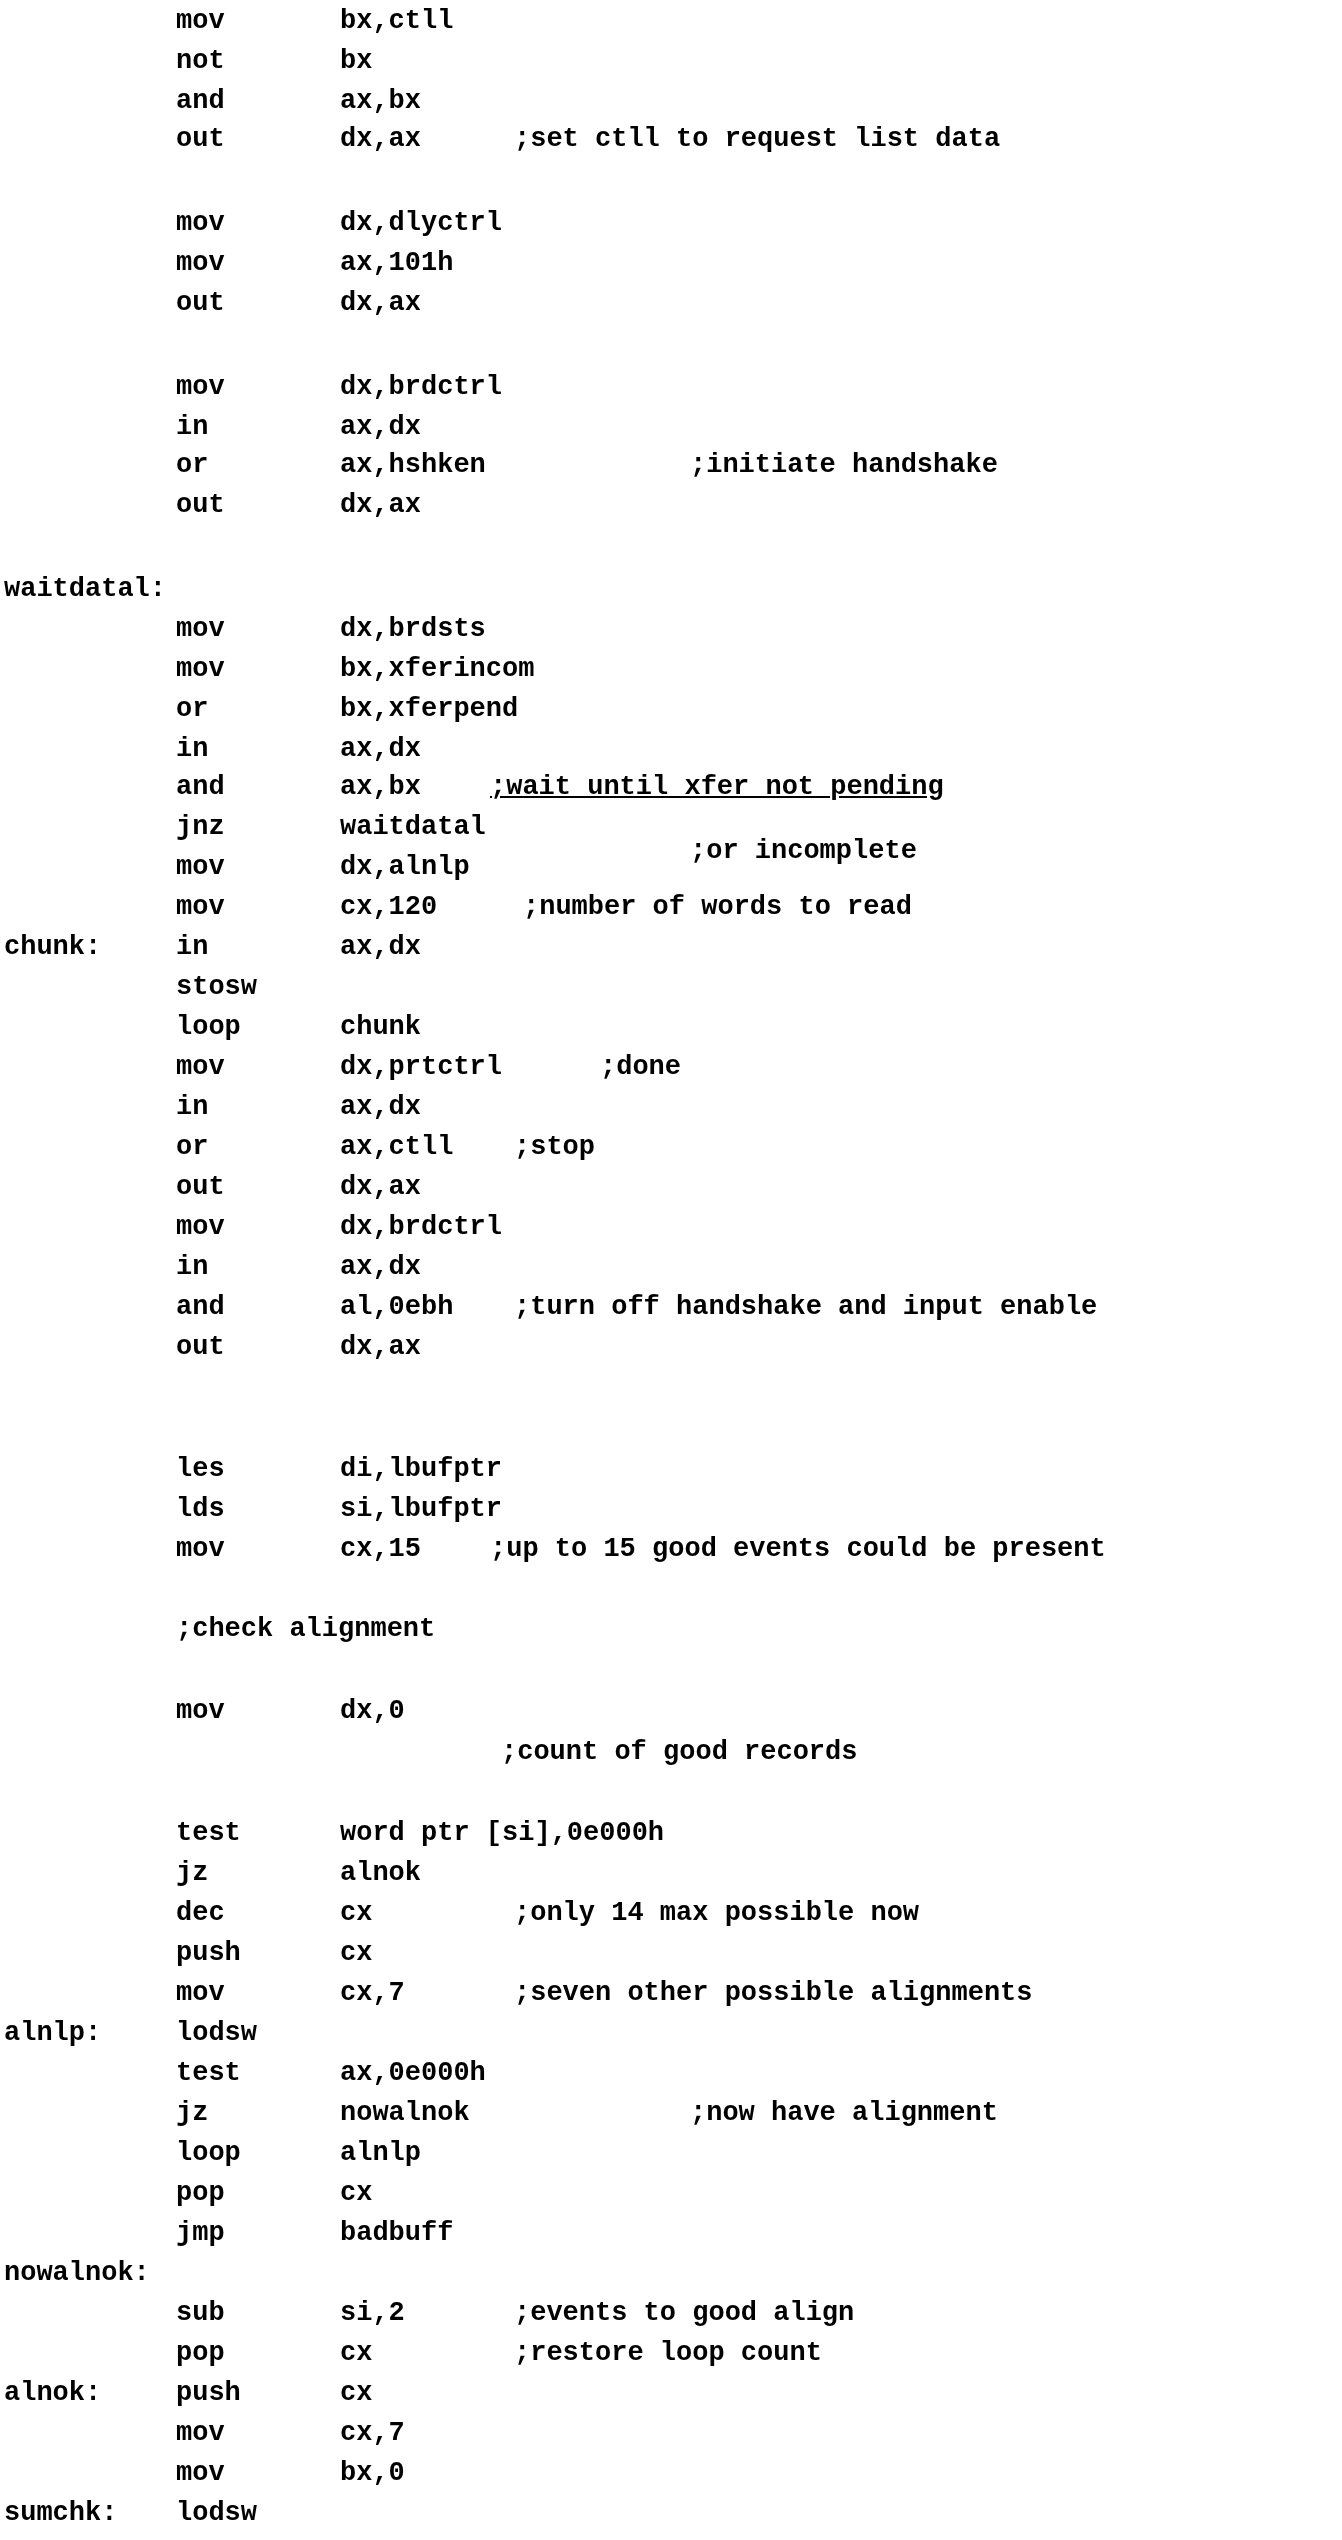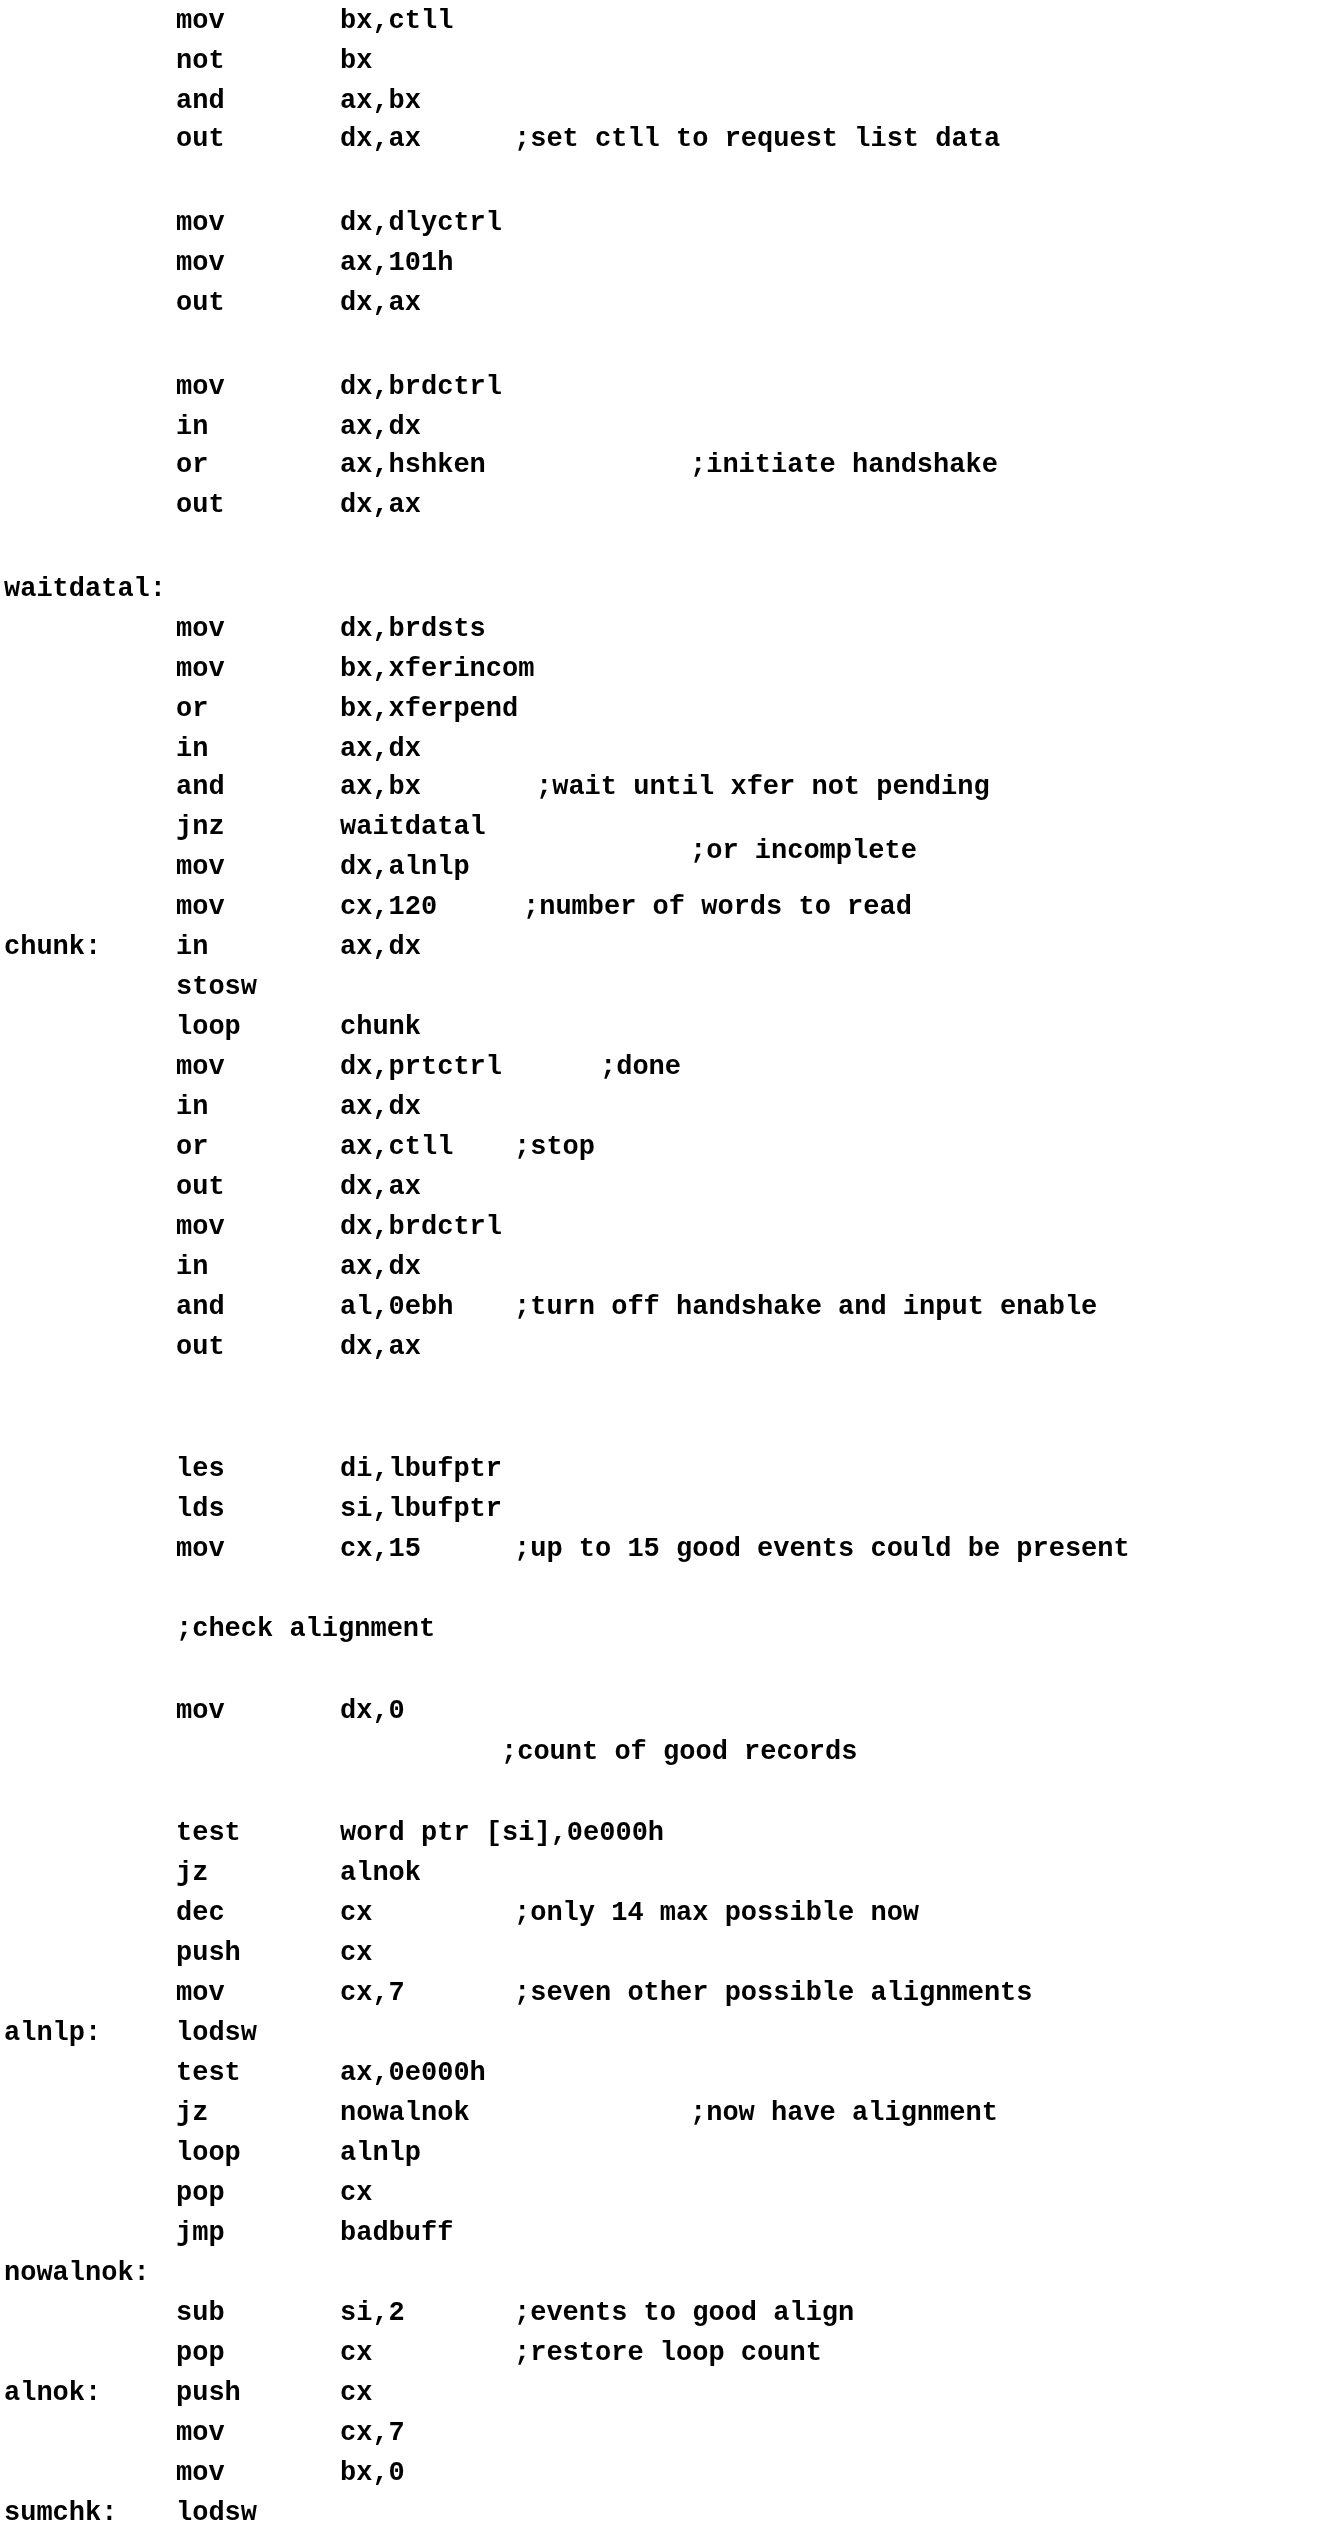--- a/index.html
+++ b/index.html
@@ -48,38 +48,38 @@
     <div class="line" style="top: 284px;"><span class="mnem">out</span><span class="ops">dx,ax</span></div>
     <div class="line" style="top: 368px;"><span class="mnem">mov</span><span class="ops">dx,brdctrl</span></div>
     <div class="line" style="top: 408px;"><span class="mnem">in</span><span class="ops">ax,dx</span></div>
     <div class="line" style="top: 446px;"><span class="mnem">or</span><span class="ops">ax,hshken</span><span class="cmt" style="left: 690px;">;initiate handshake</span></div>
     <div class="line" style="top: 486px;"><span class="mnem">out</span><span class="ops">dx,ax</span></div>
     <div class="line" style="top: 570px;"><span class="label">waitdatal:</span></div>
     <div class="line" style="top: 610px;"><span class="mnem">mov</span><span class="ops">dx,brdsts</span></div>
     <div class="line" style="top: 650px;"><span class="mnem">mov</span><span class="ops">bx,xferincom</span></div>
     <div class="line" style="top: 690px;"><span class="mnem">or</span><span class="ops">bx,xferpend</span></div>
     <div class="line" style="top: 730px;"><span class="mnem">in</span><span class="ops">ax,dx</span></div>
-    <div class="line" style="top: 768px;"><span class="mnem">and</span><span class="ops">ax,bx</span><span class="cmt" style="left: 536px;">;wait until xfer not pending</span></div>
+    <div class="line" style="top: 768px;"><span class="mnem">and</span><span class="ops">ax,bx</span><span class="cmt" style="left: 490px; text-decoration: underline;">;wait until xfer not pending</span></div>
     <div class="line" style="top: 808px;"><span class="mnem">jnz</span><span class="ops">waitdatal</span><span class="cmt" style="left: 690px; margin-top: 24px;">;or incomplete</span></div>
     <div class="line" style="top: 848px;"><span class="mnem">mov</span><span class="ops">dx,alnlp</span></div>
     <div class="line" style="top: 888px;"><span class="mnem">mov</span><span class="ops">cx,120</span><span class="cmt" style="left: 514px; margin-left: 9px;">;number of words to read</span></div>
     <div class="line" style="top: 928px;"><span class="label">chunk:</span><span class="mnem">in</span><span class="ops">ax,dx</span></div>
     <div class="line" style="top: 968px;"><span class="mnem">stosw</span></div>
     <div class="line" style="top: 1008px;"><span class="mnem">loop</span><span class="ops">chunk</span></div>
     <div class="line" style="top: 1048px;"><span class="mnem">mov</span><span class="ops">dx,prtctrl</span><span class="cmt" style="left: 600px;">;done</span></div>
     <div class="line" style="top: 1088px;"><span class="mnem">in</span><span class="ops">ax,dx</span></div>
     <div class="line" style="top: 1128px;"><span class="mnem">or</span><span class="ops">ax,ctll</span><span class="cmt" style="left: 514px;">;stop</span></div>
     <div class="line" style="top: 1168px;"><span class="mnem">out</span><span class="ops">dx,ax</span></div>
     <div class="line" style="top: 1208px;"><span class="mnem">mov</span><span class="ops">dx,brdctrl</span></div>
     <div class="line" style="top: 1248px;"><span class="mnem">in</span><span class="ops">ax,dx</span></div>
     <div class="line" style="top: 1288px;"><span class="mnem">and</span><span class="ops">al,0ebh</span><span class="cmt" style="left: 514px;">;turn off handshake and input enable</span></div>
     <div class="line" style="top: 1328px;"><span class="mnem">out</span><span class="ops">dx,ax</span></div>
     <div class="line" style="top: 1450px;"><span class="mnem">les</span><span class="ops">di,lbufptr</span></div>
     <div class="line" style="top: 1490px;"><span class="mnem">lds</span><span class="ops">si,lbufptr</span></div>
-    <div class="line" style="top: 1530px;"><span class="mnem">mov</span><span class="ops">cx,15</span><span class="cmt" style="left: 514px;">;up to 15 good events could be present</span></div>
+    <div class="line" style="top: 1530px;"><span class="mnem">mov</span><span class="ops">cx,15</span><span class="cmt" style="left: 490px;">;up to 15 good events could be present</span></div>
     <div class="line" style="top: 1610px;"><span class="mnem">;check alignment</span></div>
     <div class="line" style="top: 1692px;"><span class="mnem">mov</span><span class="ops">dx,0</span><span class="cmt" style="left: 501px; margin-top: 41px;">;count of good records</span></div>
     <div class="line" style="top: 1814px;"><span class="mnem">test</span><span class="ops">word ptr [si],0e000h</span></div>
     <div class="line" style="top: 1854px;"><span class="mnem">jz</span><span class="ops">alnok</span></div>
     <div class="line" style="top: 1894px;"><span class="mnem">dec</span><span class="ops">cx</span><span class="cmt" style="left: 514px;">;only 14 max possible now</span></div>
     <div class="line" style="top: 1934px;"><span class="mnem">push</span><span class="ops">cx</span></div>
     <div class="line" style="top: 1974px;"><span class="mnem">mov</span><span class="ops">cx,7</span><span class="cmt" style="left: 514px;">;seven other possible alignments</span></div>
     <div class="line" style="top: 2014px;"><span class="label">alnlp:</span><span class="mnem">lodsw</span></div>
     <div class="line" style="top: 2054px;"><span class="mnem">test</span><span class="ops">ax,0e000h</span></div>
     <div class="line" style="top: 2094px;"><span class="mnem">jz</span><span class="ops">nowalnok</span><span class="cmt" style="left: 690px;">;now have alignment</span></div>

